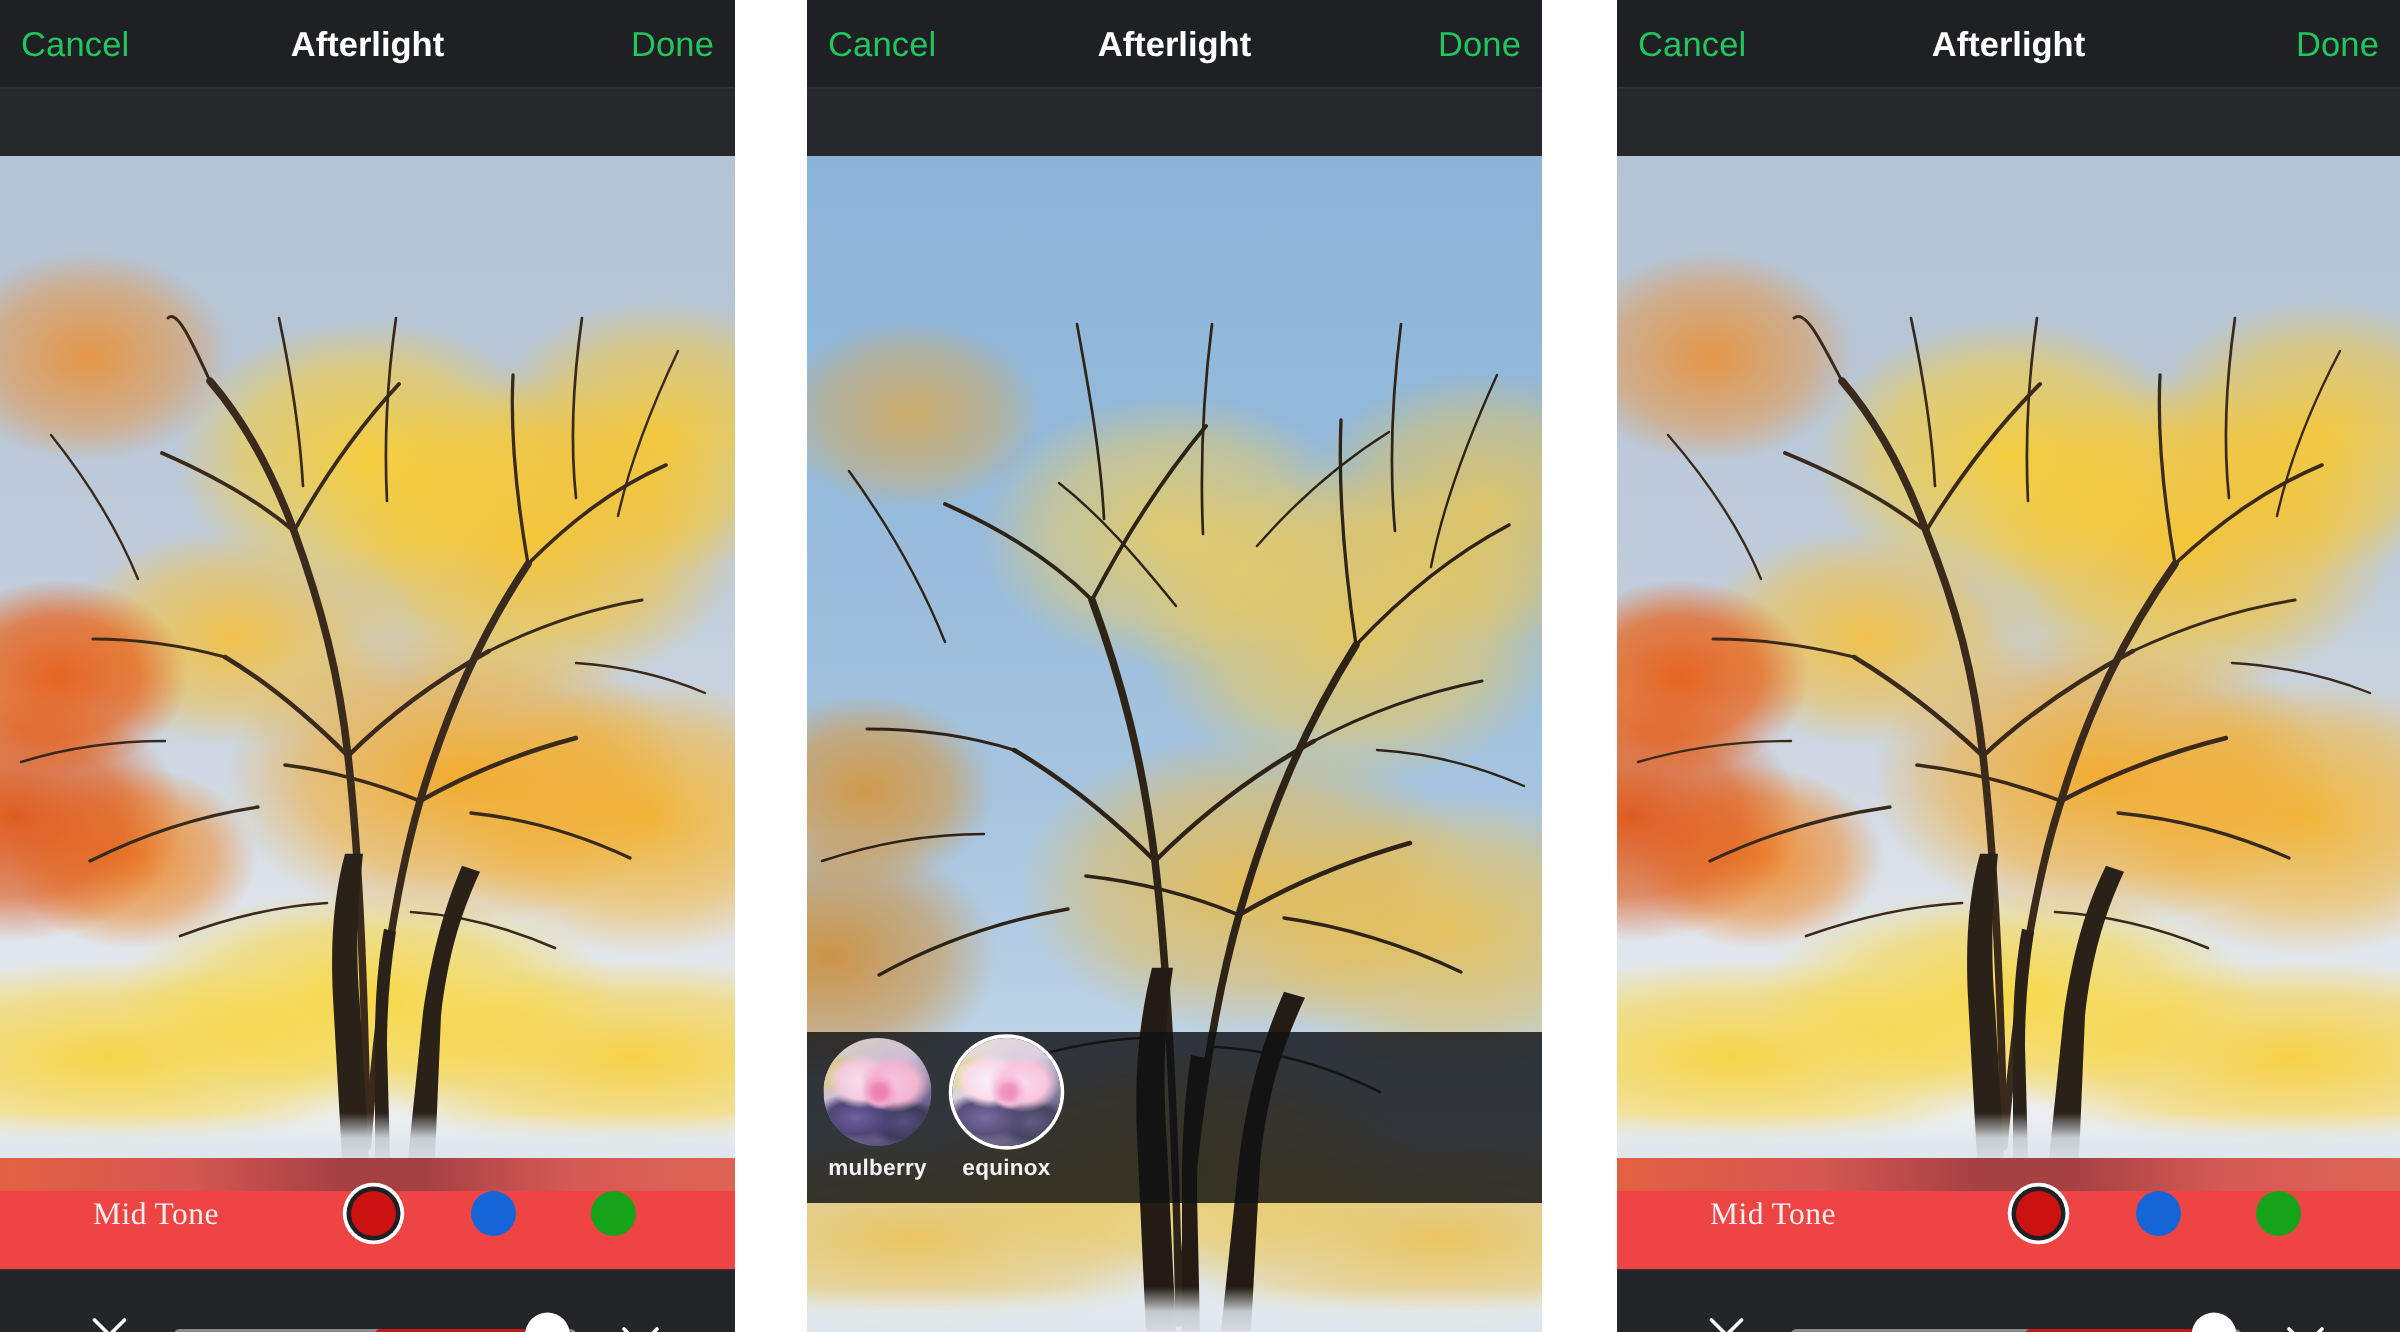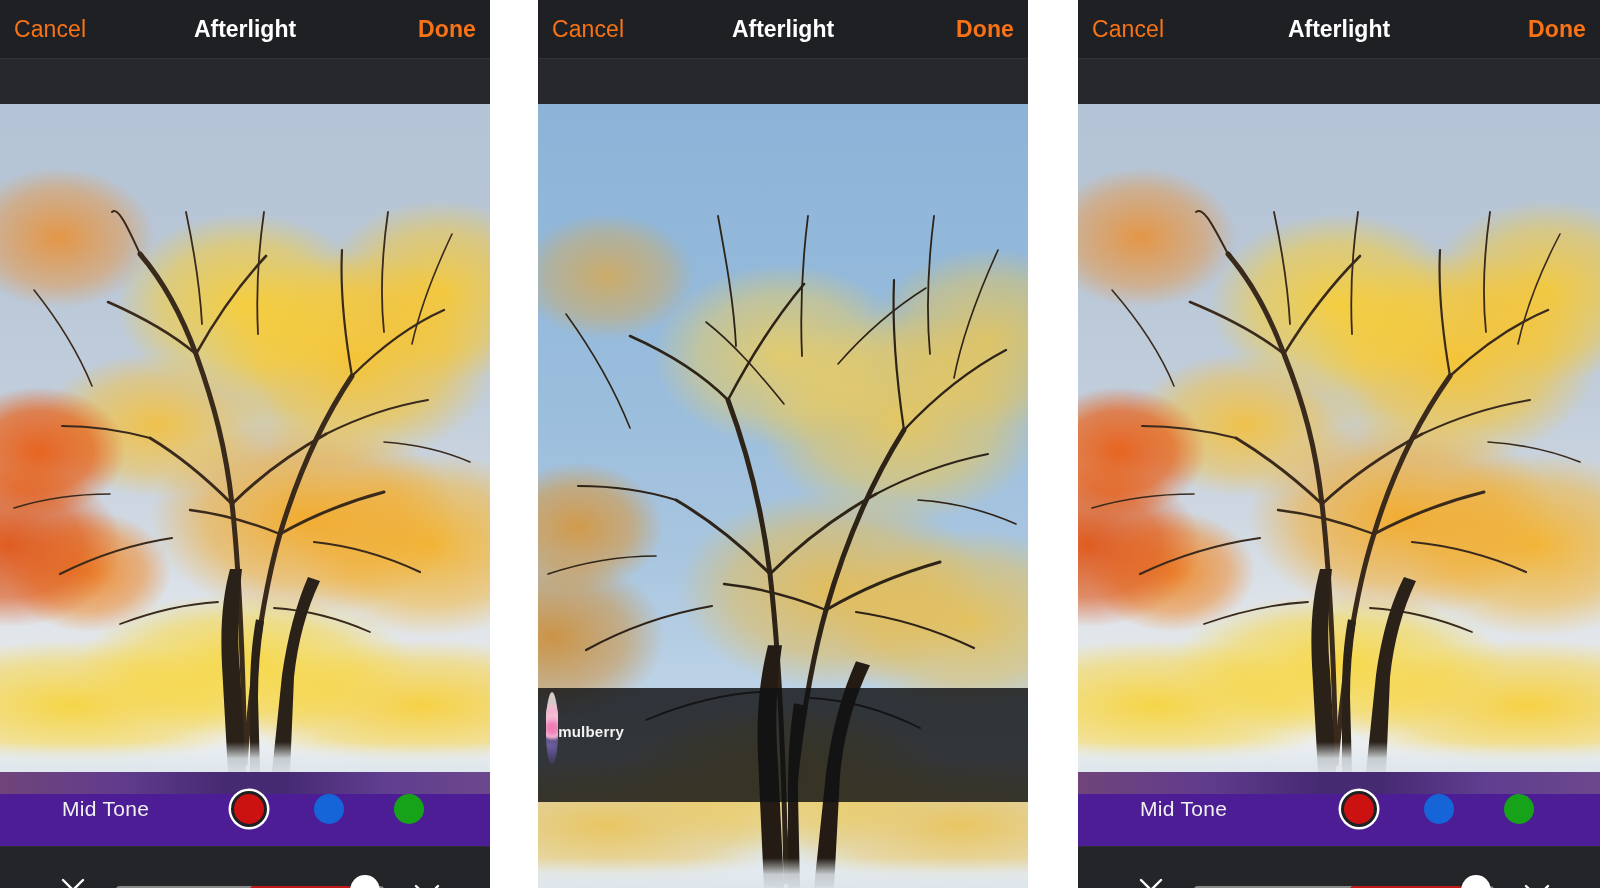--- a/index.html
+++ b/index.html
@@ -31,26 +31,26 @@
   .navbar {
     position: relative;
     height: 58px;
     background: #1e2024;
     display: flex;
     align-items: center;
     justify-content: space-between;
     padding: 0 14px;
   }
   .nav-btn {
-    color: #f97316;
+    color: #22c55e;
     font-size: 23px;
     letter-spacing: .1px;
     white-space: nowrap;
   }
-  .nav-btn.done { font-weight: bold; }
+  .nav-btn.done { font-weight: normal; }
   .nav-title {
     position: absolute;
     left: 0; right: 0;
     text-align: center;
     color: #ffffff;
     font-size: 23px;
     font-weight: bold;
     pointer-events: none;
   }
   .subbar {
@@ -127,23 +127,24 @@
   .horizon {
     position: absolute; left: 0; right: 0;
     bottom: 0; height: 30px;
     background: linear-gradient(to bottom, rgba(230,236,240,0) 0%, rgba(226,233,238,.85) 55%, rgba(222,230,236,.95) 100%);
   }
 
   
   .tone-bar {
     position: relative;
     height: 74px;
-    background: #4c1d95;
+    background: #ef4444;
     display: flex;
     align-items: center;
+    font-family: Liberation Serif, serif;
   }
   
   .tone-bleed {
     position: absolute; top: 0; left: 0; right: 0; height: 22px;
     background: linear-gradient(to right,
       rgba(196,160,60,.55), rgba(150,140,120,.5) 25%,
       rgba(60,60,64,.75) 46%, rgba(60,60,64,.75) 58%,
       rgba(150,148,130,.5) 78%, rgba(180,170,120,.55));
     opacity: .55;
   }
@@ -229,21 +230,21 @@
     display: flex;
     align-items: flex-start;
     padding-top: 4px;
     overflow: hidden;
   }
   .filter-item {
     width: 78px;
     flex: none;
     margin-left: 8px;
     display: flex;
-    flex-direction: row;
+    flex-direction: column;
     align-items: center;
   }
   .filter-item:first-child { margin-left: 8px; }
   .thumb-circle {
     width: 72px; height: 72px;
     border-radius: 50%;
     overflow: hidden;
     position: relative;
   }
   .filter-item.selected .thumb-circle {
@@ -433,20 +434,26 @@
       <div class="horizon"></div>
     </div>
 
     <div class="filter-strip">
       <div class="filter-item">
         <span class="thumb-circle">
             <span class="th-flower"></span>
           </span>
         <span class="filter-label">mulberry</span>
       </div>
+      <div class="filter-item selected">
+        <span class="thumb-circle">
+            <span class="th-flower v4"></span>
+          </span>
+        <span class="filter-label">equinox</span>
+      </div>
 
     </div>
 
   </div>
 
   <div class="panel" id="panel-3">
 
     <div class="navbar">
       <span class="nav-btn">Cancel</span>
       <span class="nav-title">Afterlight</span>

